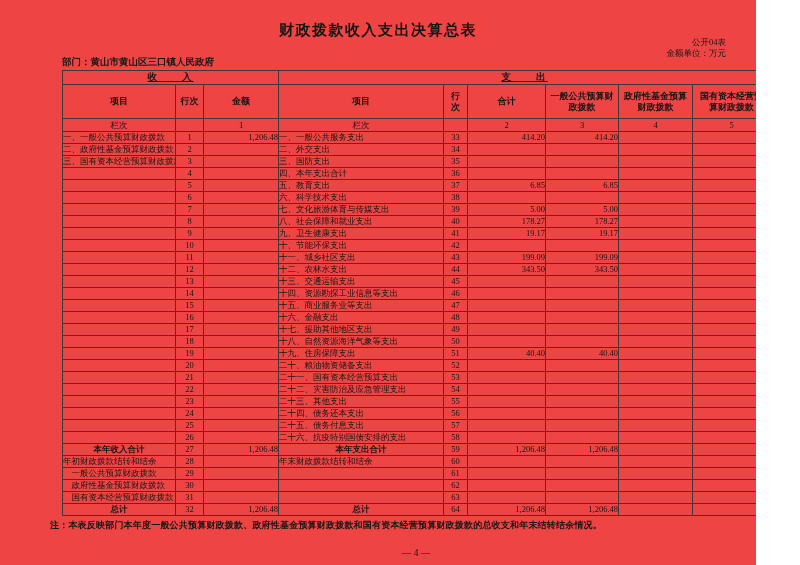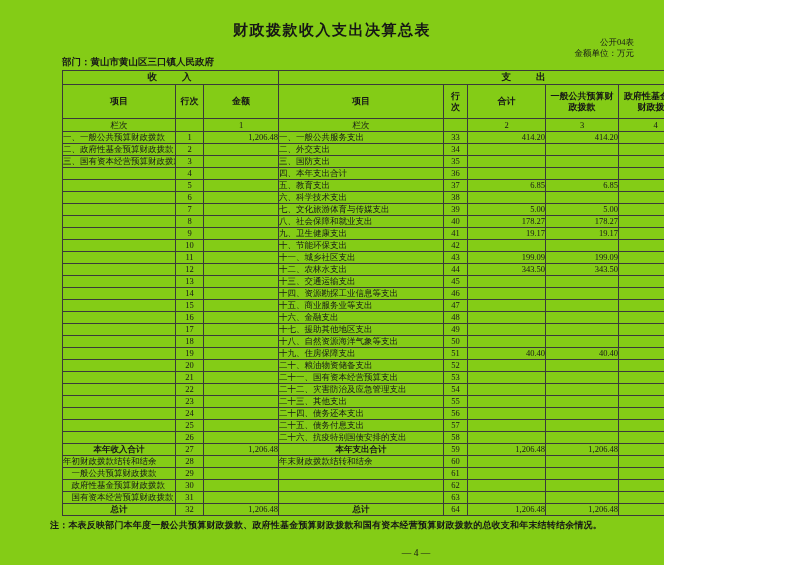--- a/index.html
+++ b/index.html
@@ -1,38 +1,38 @@
 <!DOCTYPE html>
 <html><head>
 <meta charset="utf-8">
 <style>
   * { margin:0; padding:0; box-sizing:border-box; }
   html,body { background:#ffffff; }
   .page {
-    width:664px; height:565px; background:#84cc16; position:relative;
+    width:756px; height:565px; background:#ef4444; position:relative;
     font-family:"Liberation Serif","DejaVu Serif",serif; color:#161616; overflow:hidden;
   }
   .head { position:relative; height:70px; }
   .title {
     text-align:center; font-weight:bold; font-size:15px; padding-top:21px;
     letter-spacing:1.5px;
     font-family:"Liberation Sans","DejaVu Sans",sans-serif;
   }
   .meta { position:absolute; right:30px; top:37px; text-align:right; font-size:8.5px; line-height:10.5px; font-weight:normal; }
   .dept { position:absolute; left:62px; bottom:1px; font-size:9.5px; font-weight:bold; }
 
   table.fiscal {
     border-collapse:collapse; table-layout:fixed;
     margin-left:62px; width:708px; font-size:8.5px;
   }
   table.fiscal th, table.fiscal td {
     border:1px solid #3a3a3a; padding:0; overflow:hidden; white-space:nowrap;
     vertical-align:middle;
   }
-  thead tr.sec th { height:12px; font-size:9.5px; font-weight:bold; text-align:center; letter-spacing:2px; }
+  thead tr.sec th { height:12px; font-size:9.5px; font-weight:bold; text-align:center; letter-spacing:2px;text-decoration:underline; }
   thead tr.cols th {
     height:34px; font-size:9px; font-weight:bold; text-align:center;
     white-space:normal; line-height:11px; padding:0 3px;
   }
   thead tr.lanci td { height:12px; line-height:12px; text-align:center; font-weight:normal; }
   tbody td { height:11px; line-height:11px; }
   td.item { text-align:left; padding-left:2px; }
   td.line { text-align:center; }
   td.num  { text-align:right; padding-right:2px; }
   td.sum  { text-align:center; font-weight:bold; padding-left:0; }

